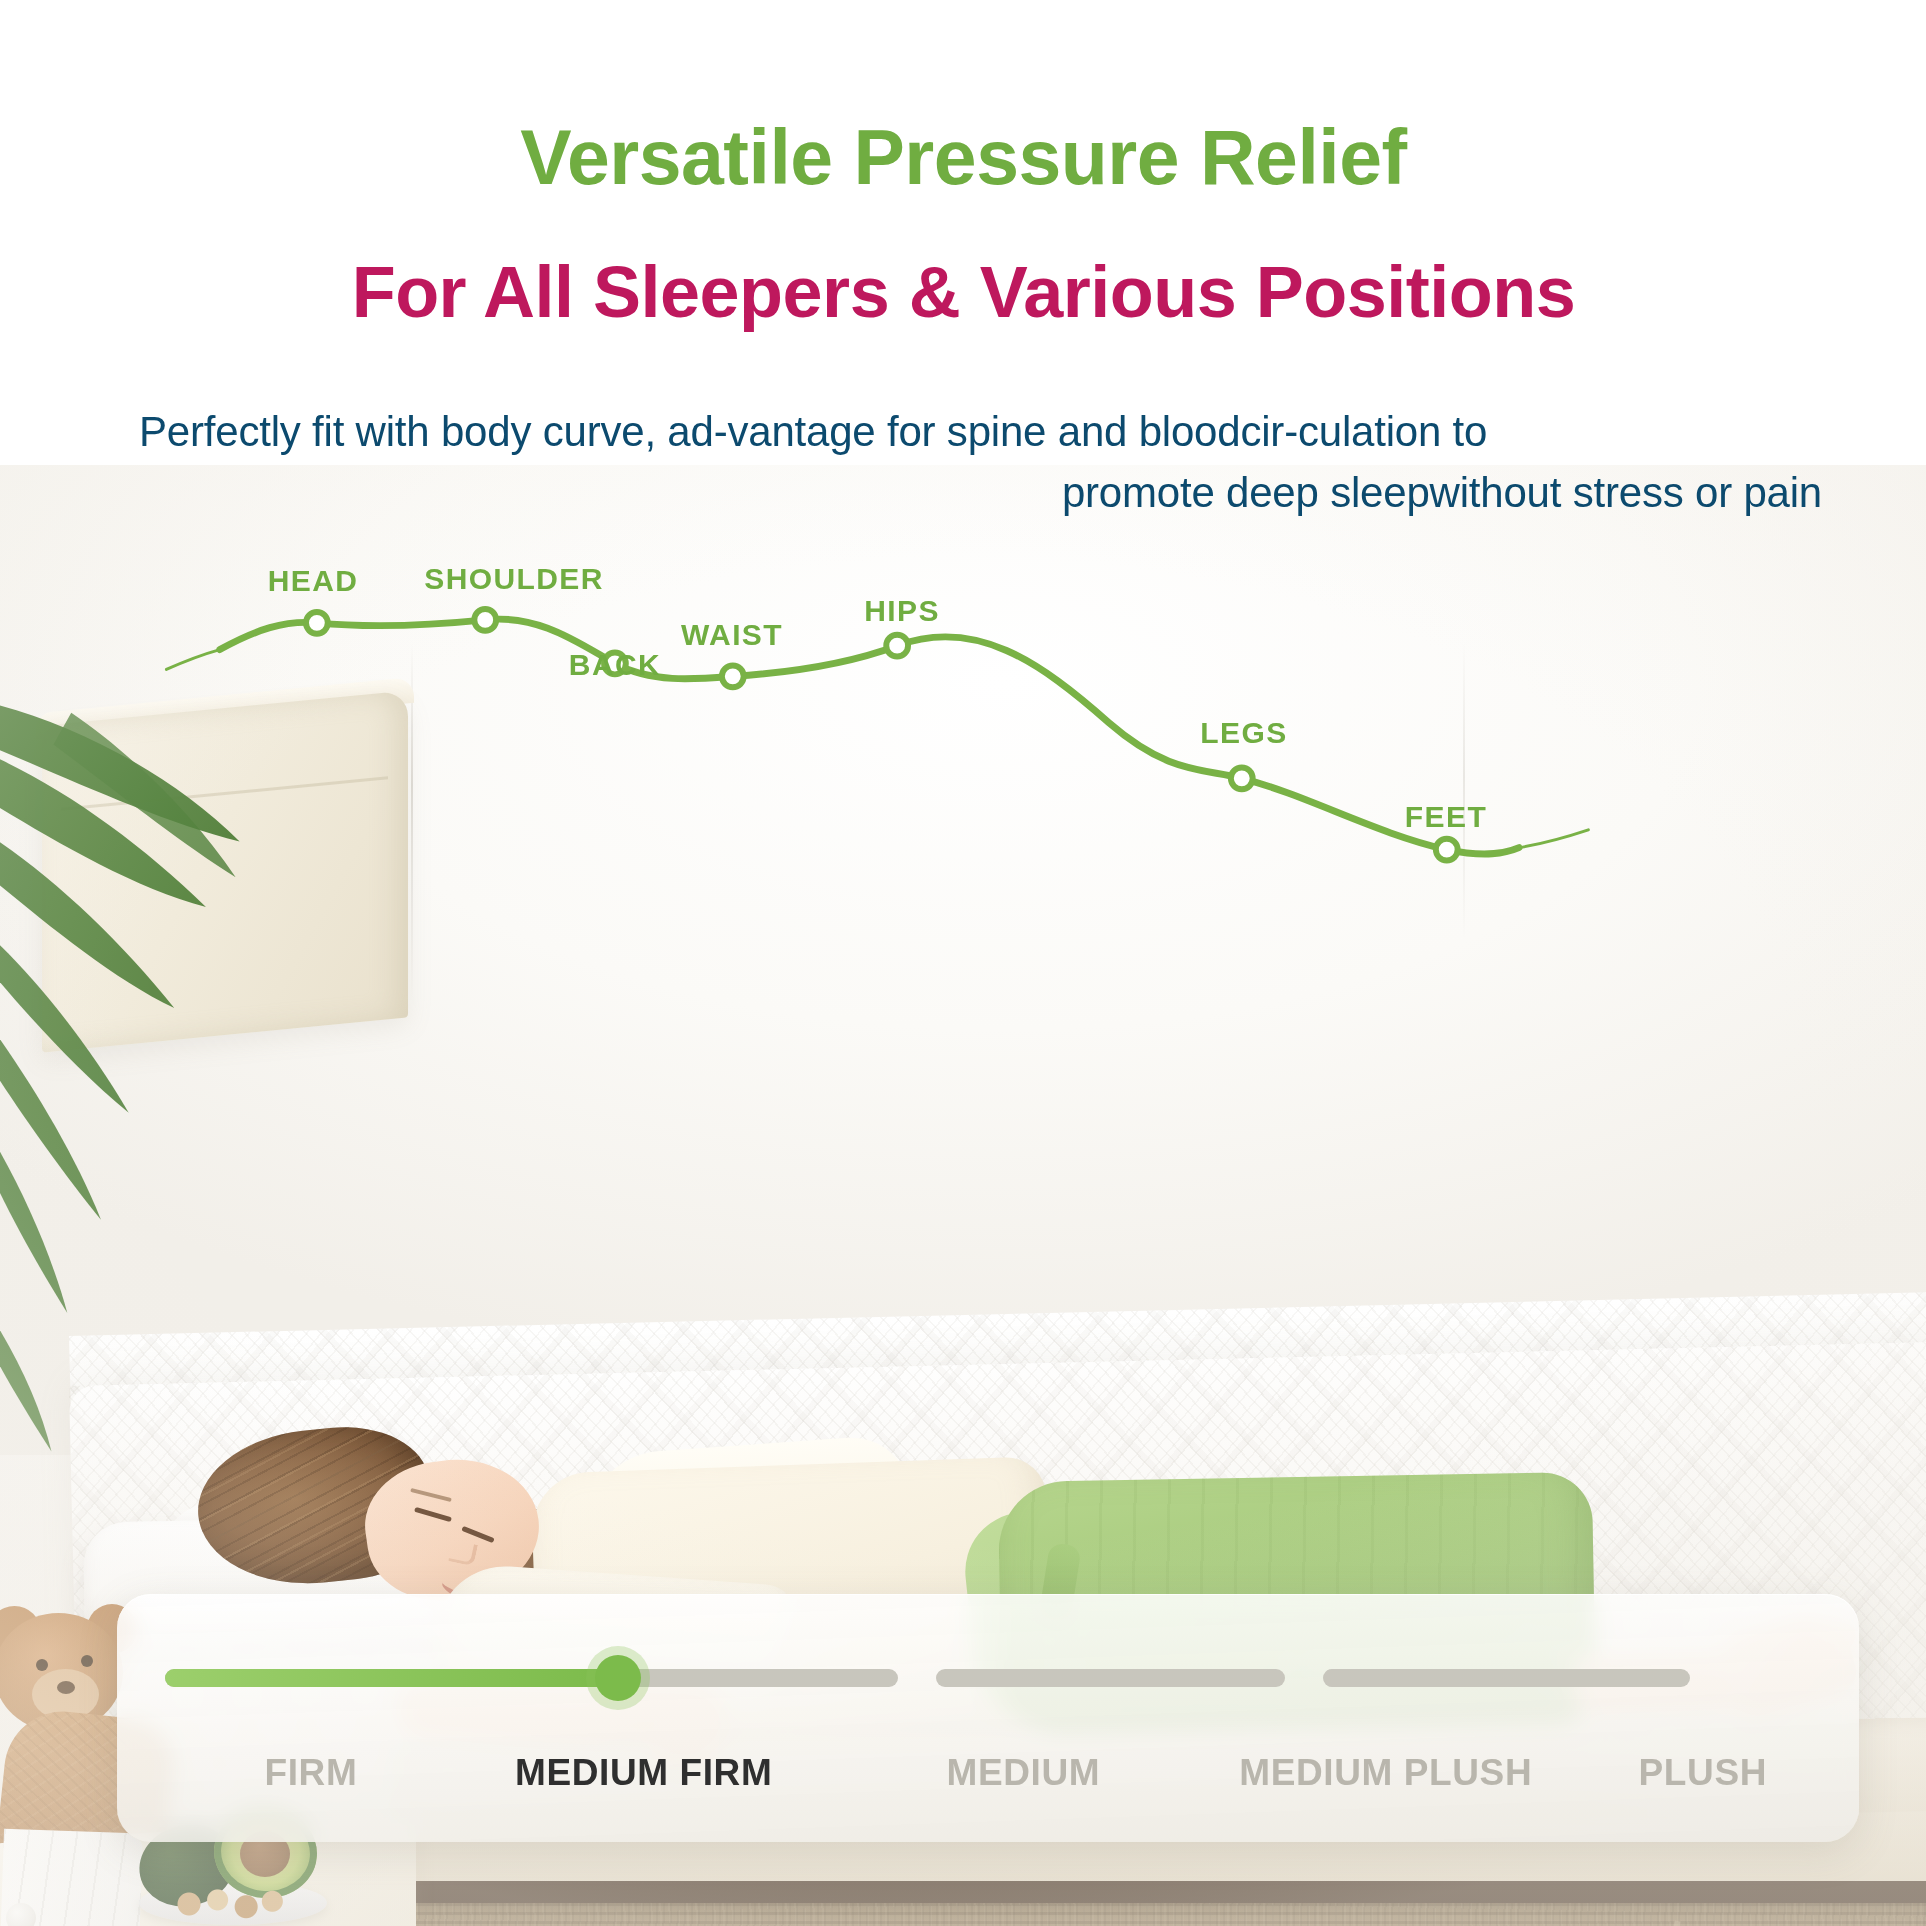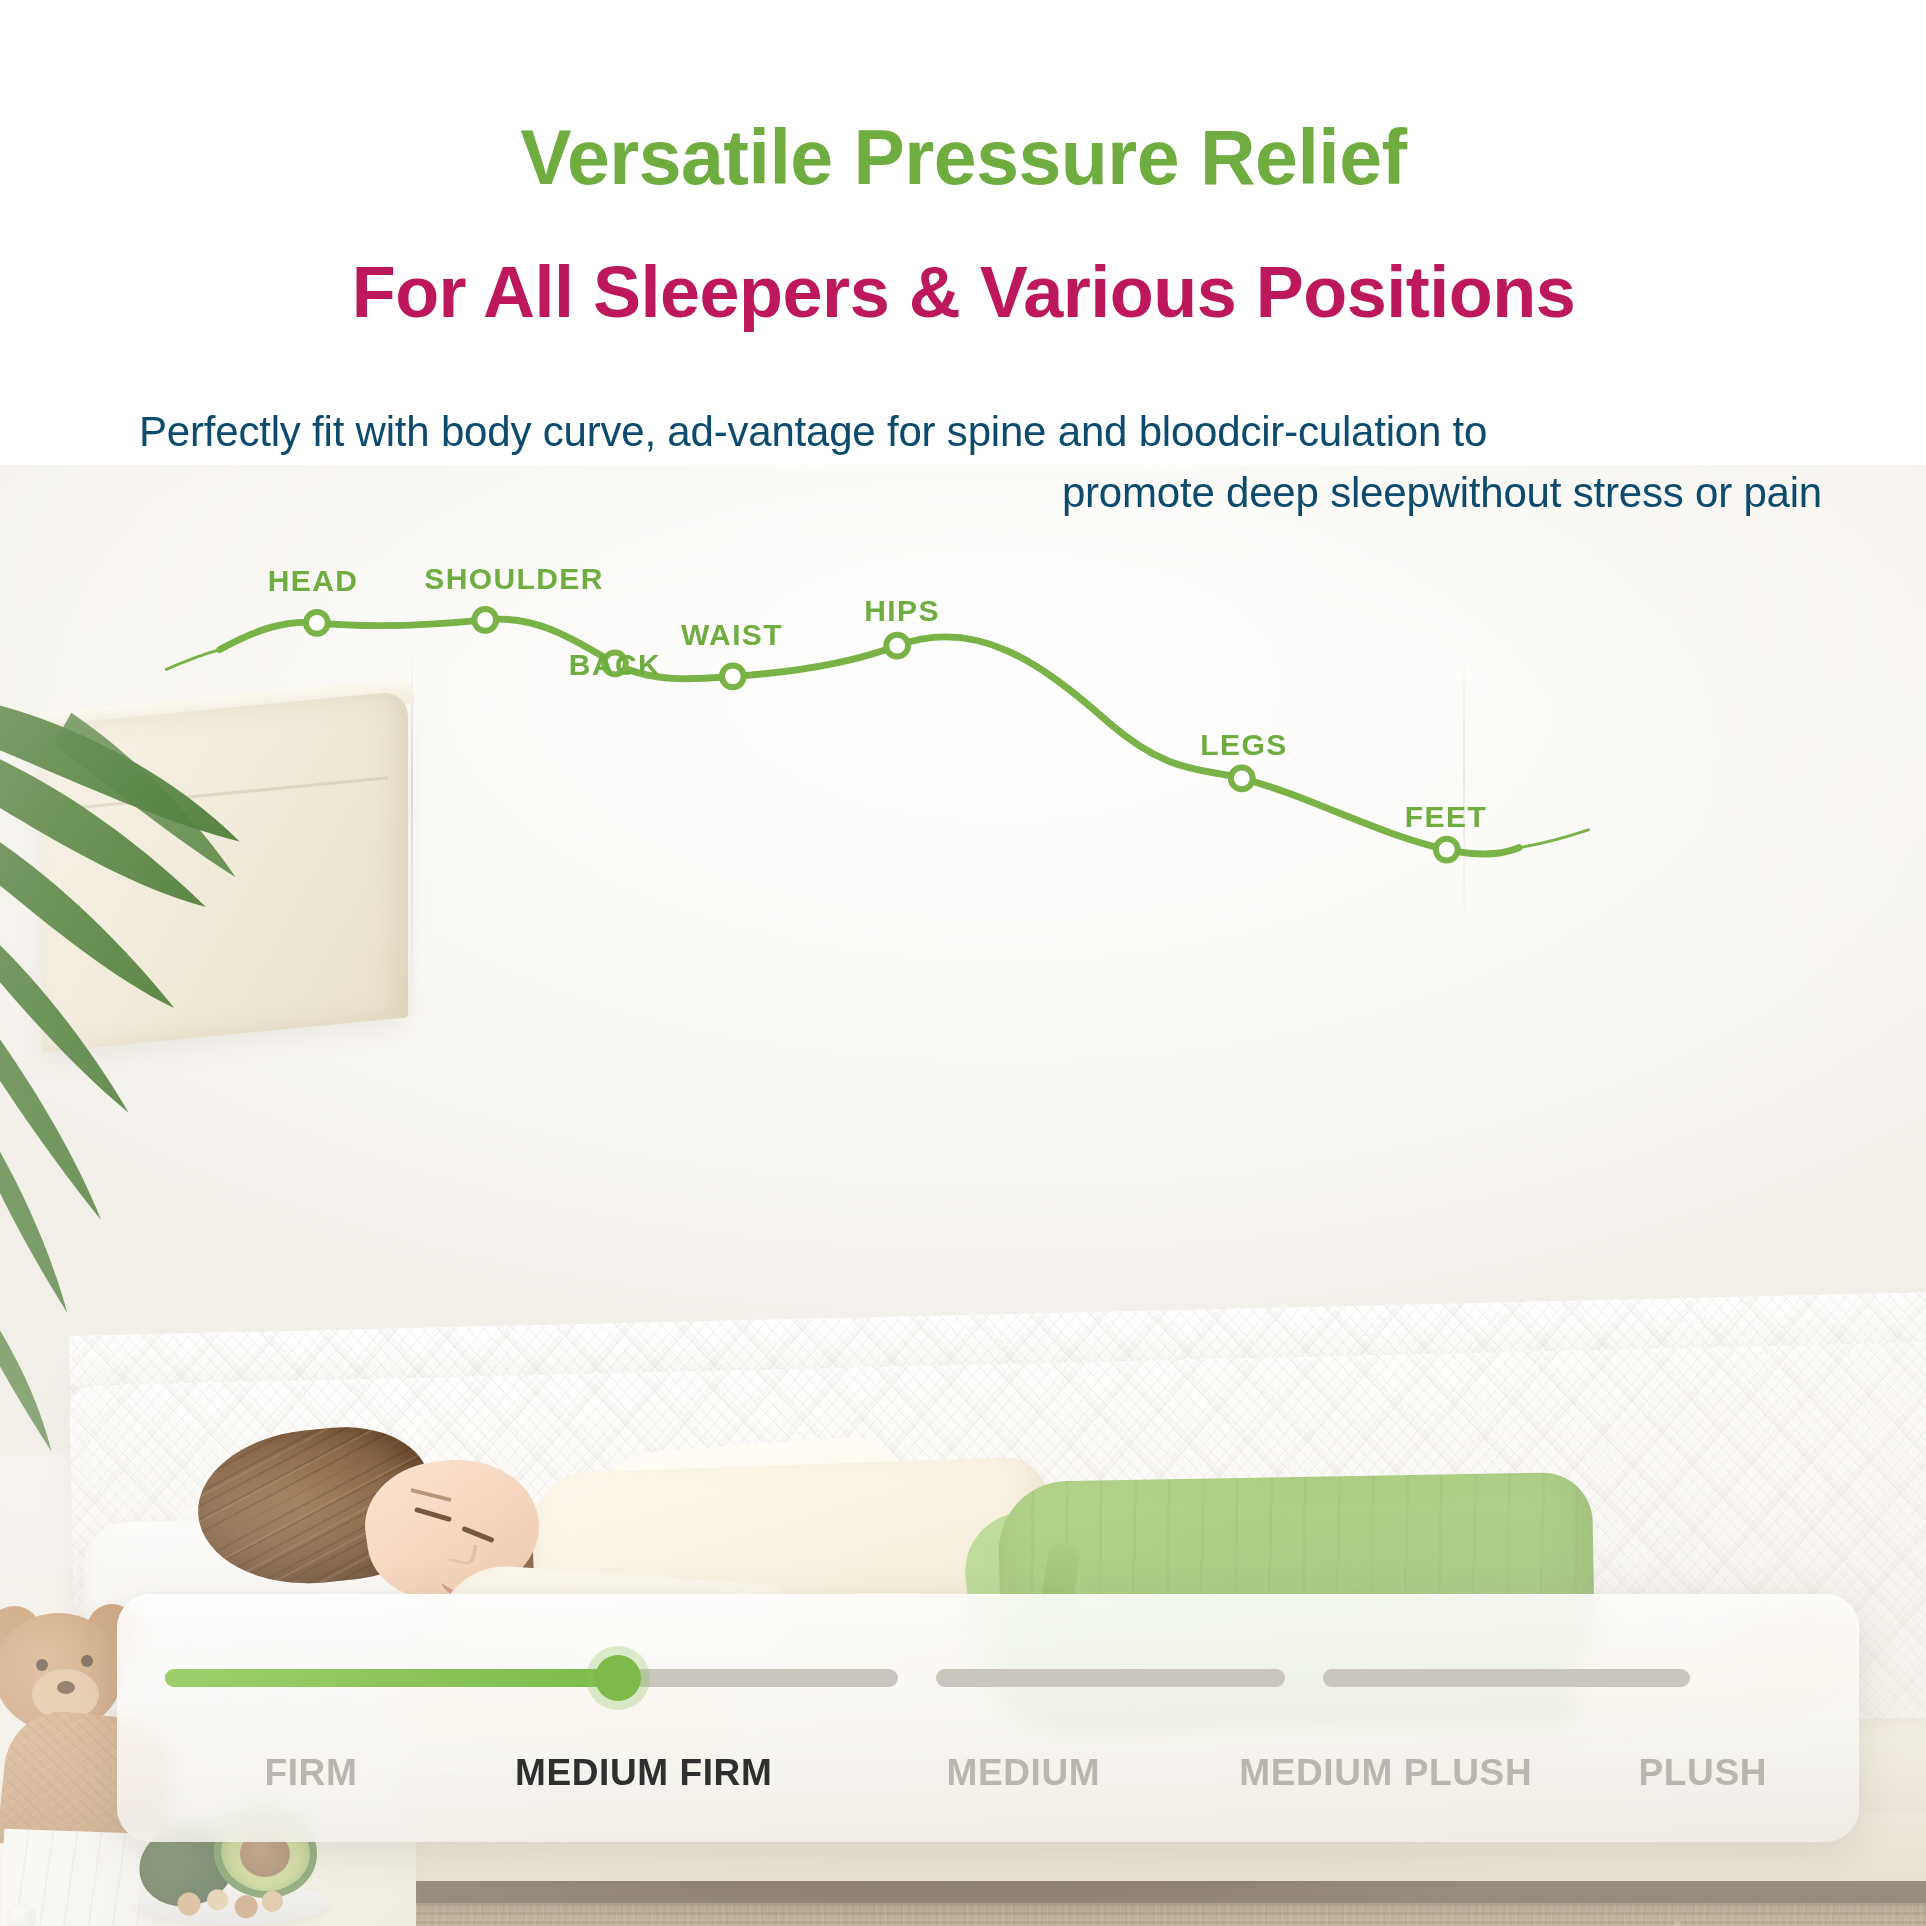--- a/index.html
+++ b/index.html
@@ -610,21 +610,21 @@
         <circle cx="906" cy="652" r="11" fill="#ffffff" stroke="#79b246" stroke-width="6"></circle>
         <circle cx="1254" cy="786" r="11" fill="#ffffff" stroke="#79b246" stroke-width="6"></circle>
         <circle cx="1461" cy="858" r="11" fill="#ffffff" stroke="#79b246" stroke-width="6"></circle>
       </svg>
     <div id="curve-labels">
         <div class="node-label" style="left: 313px; top: 564px; color: rgb(112, 173, 65);">HEAD</div>
         <div class="node-label" style="left: 514px; top: 562px; color: rgb(112, 173, 65);">SHOULDER</div>
         <div class="node-label" style="left: 615px; top: 608px; color: rgb(112, 173, 65); margin-top: 40px;">BACK</div>
         <div class="node-label" style="left: 732px; top: 618px; color: rgb(112, 173, 65);">WAIST</div>
         <div class="node-label" style="left: 902px; top: 594px; color: rgb(112, 173, 65);">HIPS</div>
-        <div class="node-label" style="left: 1244px; top: 716px; color: rgb(112, 173, 65); margin-top: 12px;">LEGS</div>
+        <div class="node-label" style="left: 1244px; top: 716px; color: rgb(112, 173, 65);">LEGS</div>
         <div class="node-label" style="left: 1446px; top: 800px; color: rgb(112, 173, 65);">FEET</div>
       </div>
   </div>
 
   <div id="firmness-panel">
     <div class="slider-row" id="slider-row">
         <div class="track-seg" style="left: 0%; width: 44.5%;"></div>
         <div class="track-seg" style="left: 46.8%; width: 21.2%;"></div>
         <div class="track-seg" style="left: 70.3%; width: 22.3%;"></div>
         <div class="track-fill" style="width: 27.5%; background: linear-gradient(90deg, rgb(156, 207, 108) 0%, rgb(124, 187, 75) 100%);"></div>

